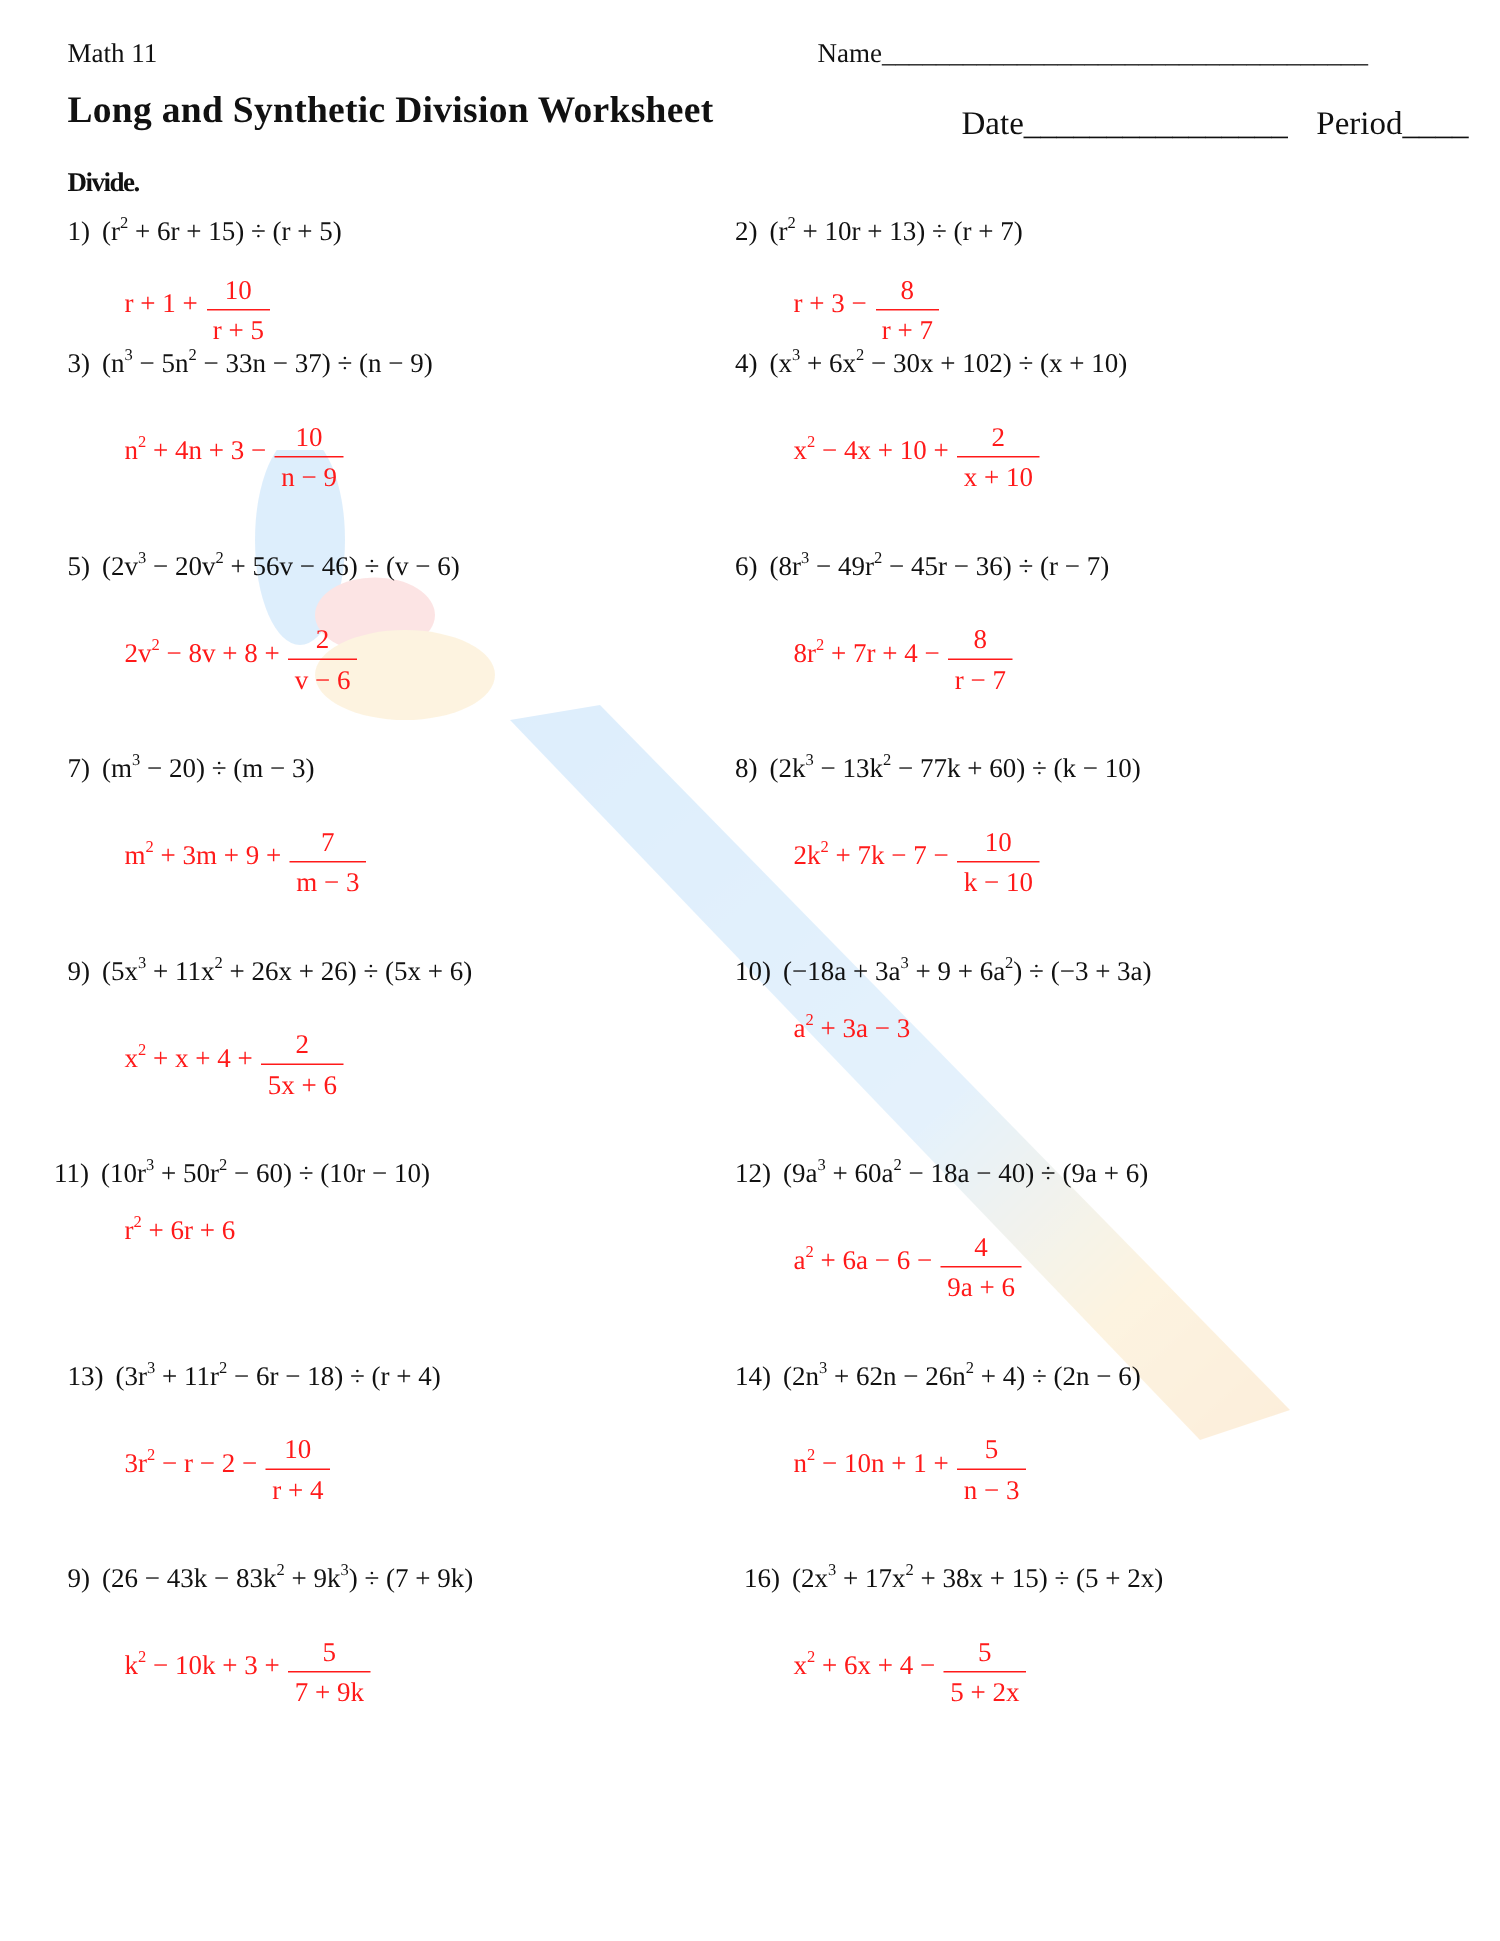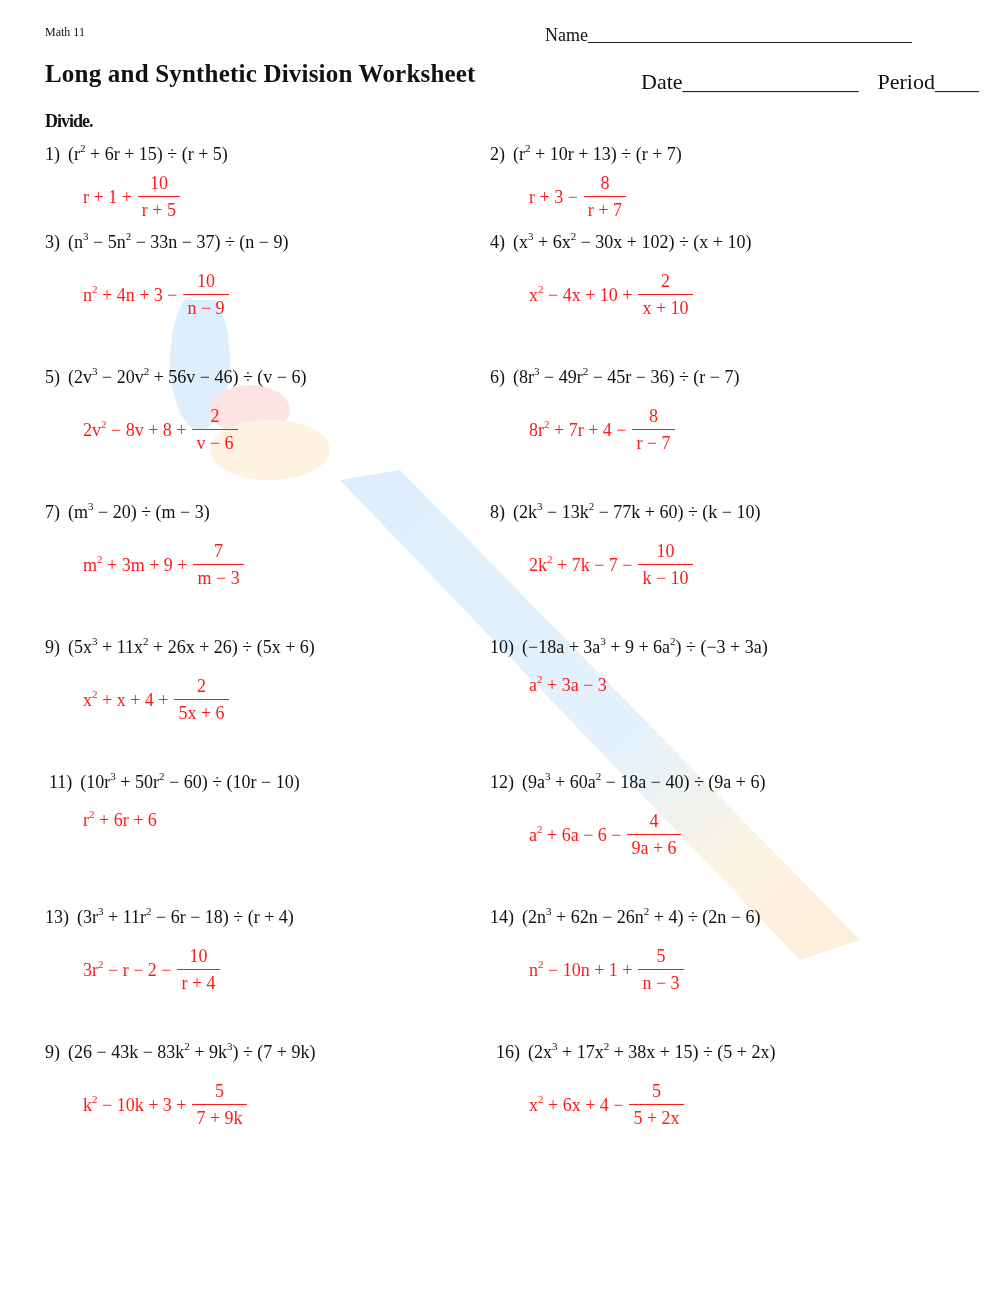--- a/index.html
+++ b/index.html
@@ -1,30 +1,30 @@
 <!DOCTYPE html>
 <html><head>
 <meta charset="utf-8">
 <style>
   html, body { margin: 0; padding: 0; background: #ffffff; }
   body { width: 1000px; height: 1294px; position: relative; overflow: hidden;
          font-family: "Liberation Serif", "DejaVu Serif", serif; color: #111; }
   .abs { position: absolute; }
-  .course { left: 45px; top: 25px; font-size: 12px; }
+  .course { left: 45px; top: 25px; font-size: 18px; }
   .title { left: 45px; top: 60px; font-size: 25px; letter-spacing: 0.2px; font-weight: bold; }
   .name { left: 545px; top: 25px; font-size: 18px; }
   .datep { left: 641px; top: 69px; font-size: 22px; }
   .instr { left: 45px; top: 111px; font-size: 18px; font-weight: bold; letter-spacing: -1px; text-align: center; }
   .q { position: absolute; font-size: 18px; white-space: nowrap; }
   .q .num { display: inline-block; margin-right: 8px; }
   sup { font-size: 11px; vertical-align: 0; position: relative; top: -8px; }
   .ans { position: absolute; color: #ff1a1a; font-size: 18px; white-space: nowrap;
          display: flex; align-items: center; }
   .frac { display: inline-flex; flex-direction: column; align-items: center; margin-left: 4px; }
-  .frac .n { padding: 0 4px; line-height: 26px; }
+  .frac .n { padding: 0 4px; line-height: 26px; margin-top: 10px; }
   .frac .d { border-top: 1px solid #ff1a1a; padding: 0 4px; line-height: 27px; }
   .lead { margin-right: 2px; }
   .watermark { position: absolute; left: 160px; top: 300px; width: 720px; height: 700px;
                pointer-events: none; opacity: 0.18; }
 </style>
 </head>
 <body>
 
 <svg class="watermark" viewBox="0 0 720 700">
   <defs>
@@ -150,21 +150,21 @@
     </span>
 </div>
 
 <div class="q" style="left:490px;top:637px">
   <span class="num">10)</span><span>(−18a + 3a<sup>3</sup> + 9 + 6a<sup>2</sup>) ÷ (−3 + 3a)</span>
 </div>
 <div class="ans" style="left:529px;top:675px">
   <span class="lead">a<sup>2</sup> + 3a − 3</span>
 </div>
 
-<div class="q" style="left:49px;top:772px">
+<div class="q" style="left:36px;top:772px">
   <span class="num">11)</span><span>(10r<sup>3</sup> + 50r<sup>2</sup> − 60) ÷ (10r − 10)</span>
 </div>
 <div class="ans" style="left:83px;top:810px">
   <span class="lead">r<sup>2</sup> + 6r + 6</span>
 </div>
 
 <div class="q" style="left:490px;top:772px">
   <span class="num">12)</span><span>(9a<sup>3</sup> + 60a<sup>2</sup> − 18a − 40) ÷ (9a + 6)</span>
 </div>
 <div class="ans" style="left:529px;top:808px">

